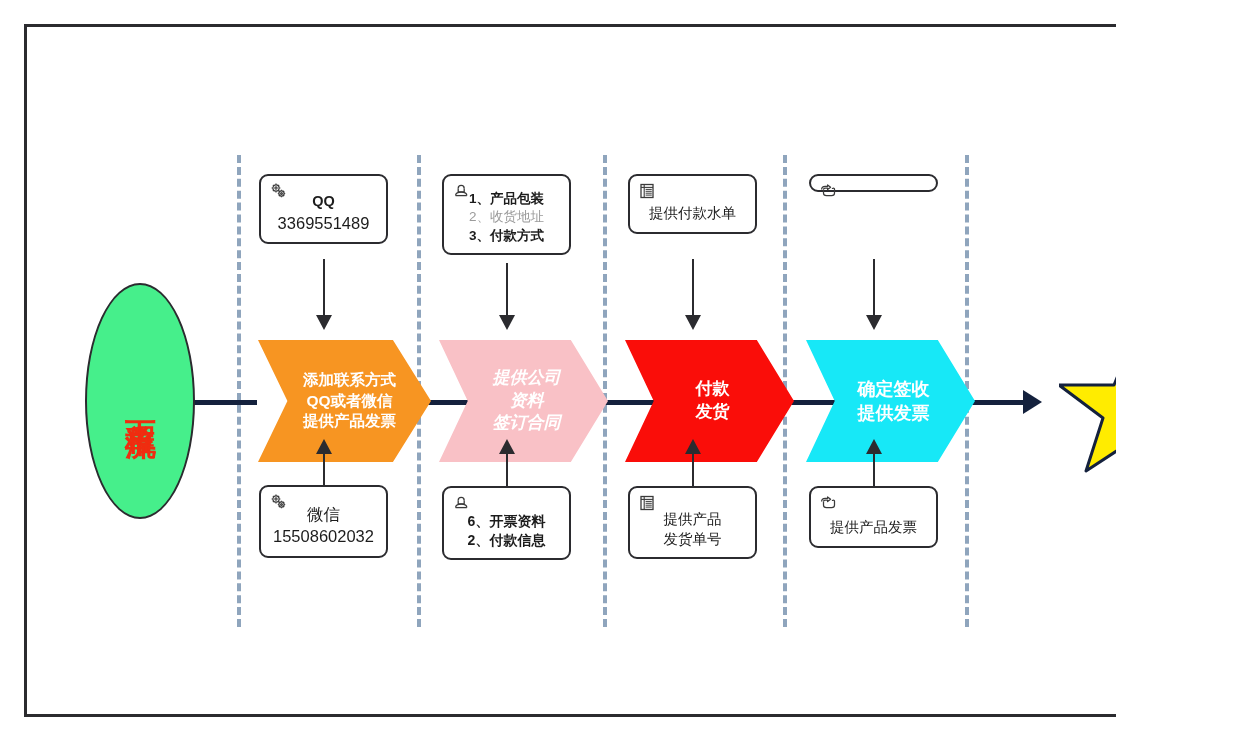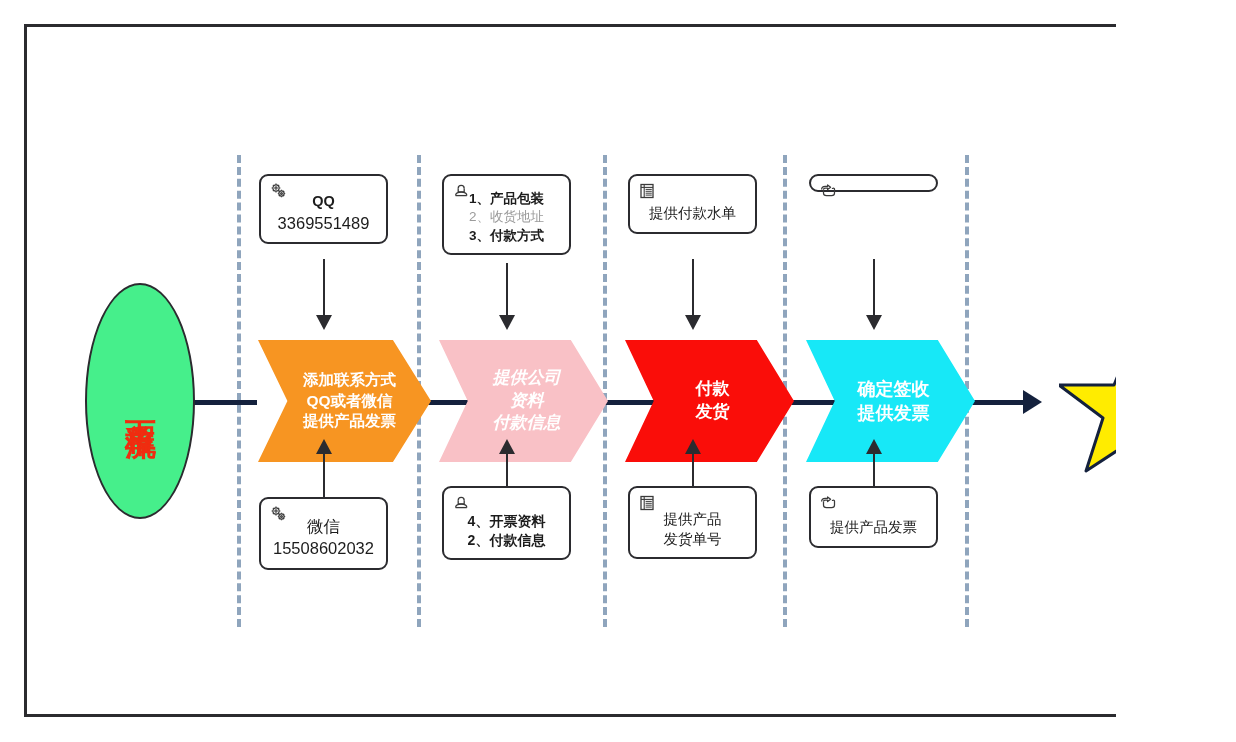--- a/index.html
+++ b/index.html
@@ -215,21 +215,21 @@
     <div class="vhead-down" style="left:289px; top:288px;"></div>
 
     <div class="chevron chev-sm" style="left:231px; background:#f79522;">
       <span class="cline">添加联系方式</span>
       <span class="cline">QQ或者微信</span>
       <span class="cline">提供产品发票</span>
     </div>
 
     <div class="vhead-up" style="left:289px; top:412px;"></div>
     <div class="vconn" style="left:296px; top:425px; height:57px;"></div>
-    <div class="note-box" style="left:232px; top:470px;">
+    <div class="note-box" style="left:232px; top:458px;">
       <span class="note-icon">
         <svg width="19" height="19" viewBox="0 0 19 19">
           <g fill="none" stroke="#3a3a3a" stroke-width="1.2">
             <circle cx="7" cy="6" r="3.1"></circle>
             <circle cx="7" cy="6" r="1.1"></circle>
             <path d="M7 1.6v1.2M7 9.2v1.2M2.6 6h1.2M10.2 6h1.2M3.9 2.9l.9.9M9.2 8.2l.9.9M10.1 2.9l-.9.9M4.8 8.2l-.9.9"></path>
             <circle cx="12.5" cy="11.5" r="2.6"></circle>
             <circle cx="12.5" cy="11.5" r="0.9"></circle>
             <path d="M12.5 7.8v1M12.5 14.2v1M8.8 11.5h1M15.2 11.5h1M9.9 8.9l.7.7M14.4 13.4l.7.7M15.1 8.9l-.7.7M10.6 13.4l-.7.7"></path>
           </g>
@@ -257,38 +257,38 @@
         <span class="nline dim">2、收货地址</span>
         <span class="nline bold">3、付款方式</span>
       </div>
     </div>
     <div class="vconn" style="left:479px; top:236px; height:56px;"></div>
     <div class="vhead-down" style="left:472px; top:288px;"></div>
 
     <div class="chevron chev-md" style="left:412px; background:#f9c1c6;font-style:italic;">
       <span class="cline">提供公司</span>
       <span class="cline">资料</span>
-      <span class="cline">付款信息</span>
+      <span class="cline">签订合同</span>
     </div>
 
     <div class="vhead-up" style="left:472px; top:412px;"></div>
     <div class="vconn" style="left:479px; top:425px; height:57px;"></div>
     <div class="note-box" style="left:415px; top:459px;">
       <span class="note-icon">
         <svg width="19" height="19" viewBox="0 0 19 19">
           <g fill="none" stroke="#3a3a3a" stroke-width="1.3">
             <path d="M6.2 6.4a3 3 0 0 1 6 0"></path>
             <path d="M6.2 6.4v3.4h6V6.4"></path>
             <path d="M3.6 13.6c0-2.2 2.6-3.4 5.6-3.4s5.6 1.2 5.6 3.4"></path>
             <path d="M3.6 13.6h11.2"></path>
           </g>
         </svg>
       </span>
       <div class="note-body" style="padding-top:22px; font-size:14px;">
-        <span class="nline bold">4、开票资料</span>
+        <span class="nline bold">6、开票资料</span>
         <span class="nline bold">2、付款信息</span>
       </div>
     </div>
 
     <div class="note-box" style="left:601px; top:147px;">
       <span class="note-icon">
         <svg width="18" height="18" viewBox="0 0 18 18">
           <rect x="3" y="2.5" width="12" height="13" fill="none" stroke="#3a3a3a" stroke-width="1.3"></rect>
           <path d="M3 5.4h12" stroke="#3a3a3a" stroke-width="1.1"></path>
           <path d="M6.2 2.5v13" stroke="#3a3a3a" stroke-width="1.1"></path>

